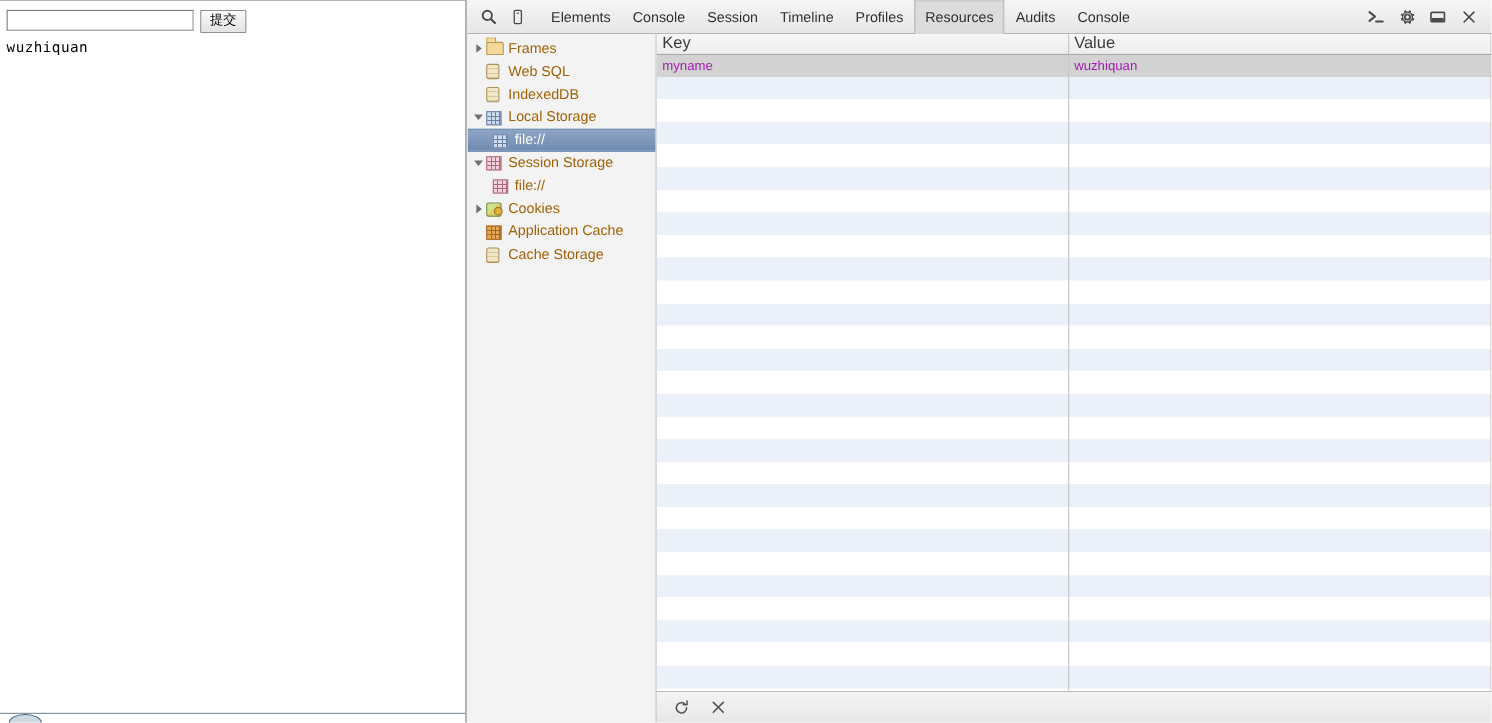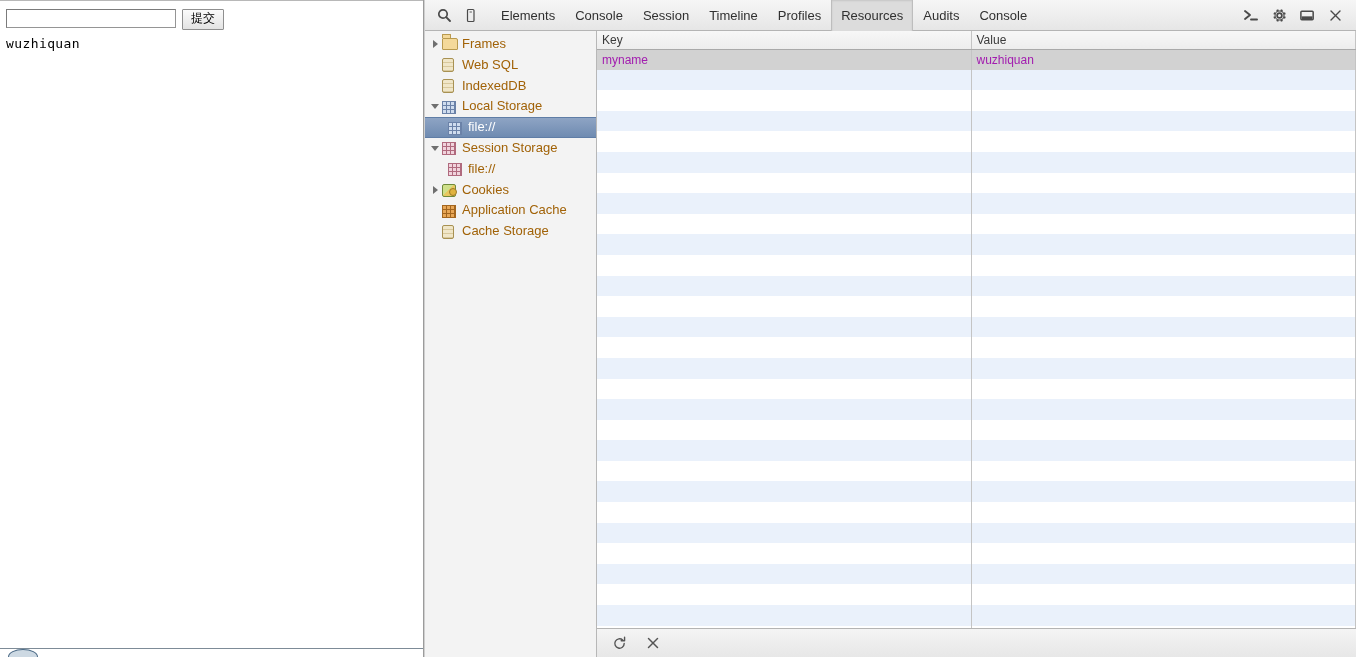--- a/index.html
+++ b/index.html
@@ -206,21 +206,21 @@
     width: 100%; border-collapse: collapse;
     table-layout: fixed; font-size: 12px;
   }
   table.storage th {
     height: 18px;
     background: linear-gradient(#f7f7f7,#ededed);
     border-bottom: 1px solid #a9a9a9;
     border-right: 1px solid #c4c4c4;
     text-align: left; font-weight: normal;
     color: #3a3a3a; padding: 0 0 0 5px;
-    font-size: 12px;
+    font-size: 15px;
   }
   table.storage td {
     height: 20.6px;
     border-right: 1px solid #c4c4c4;
     padding: 0 0 0 5px;
     color: #a21caf; white-space: nowrap; overflow: hidden;
     font-size: 12px;
   }
   tr.row-selected td { background: #d2d2d2; }
   tr.stripe-a td { background: #ffffff; }

